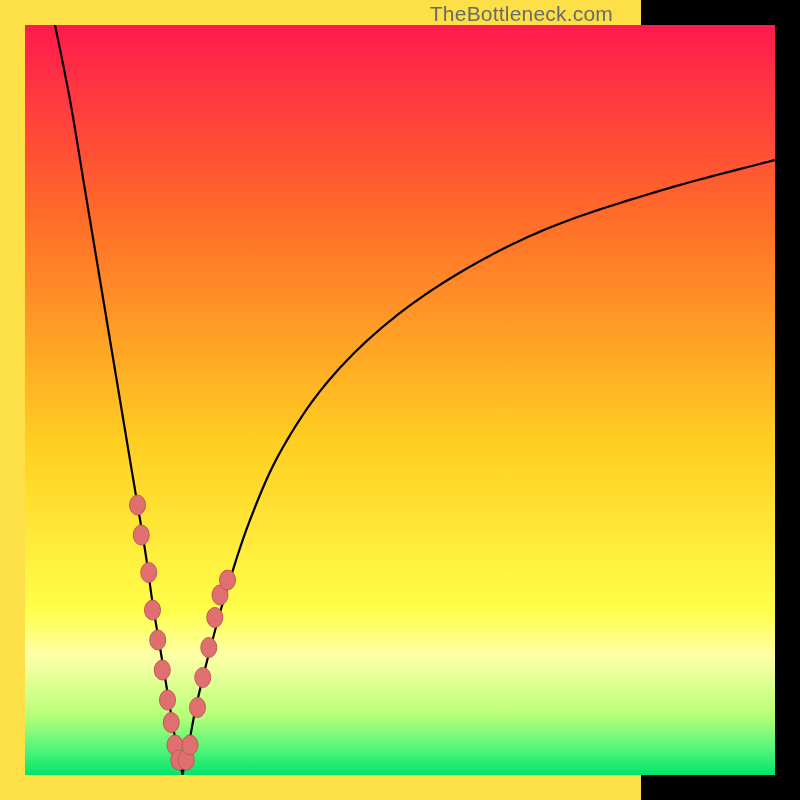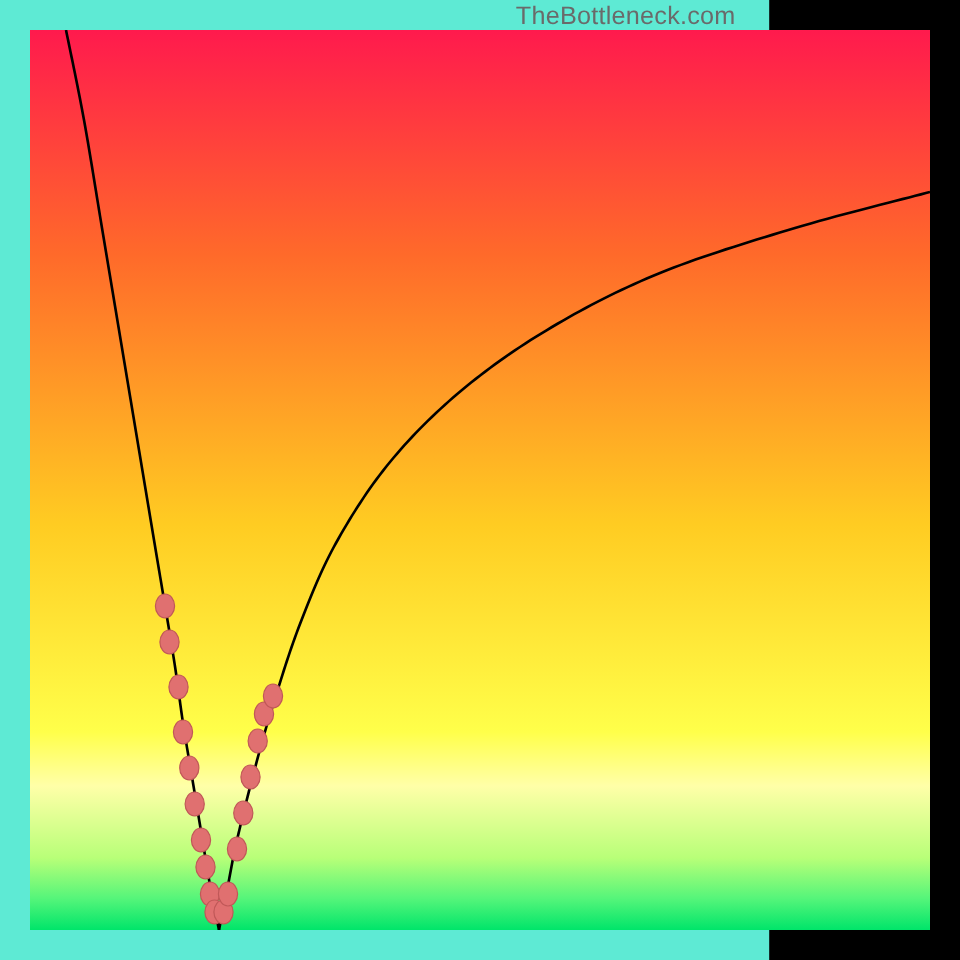--- a/index.html
+++ b/index.html
@@ -8,21 +8,21 @@
     width: 800px;
     height: 800px;
     overflow: hidden;
     background: #000;
     font-family: Arial, Helvetica, sans-serif;
   }
   .frame {
     position: relative;
     width: 641px;
     height: 800px;
-    background: #5eead4;
+    background: #fde047;
   }
   .plot-area {
     position: absolute;
     left: 25px;
     top: 25px;
     width: 750px;
     height: 750px;
     overflow: hidden;
   }
   .gradient-bg {

